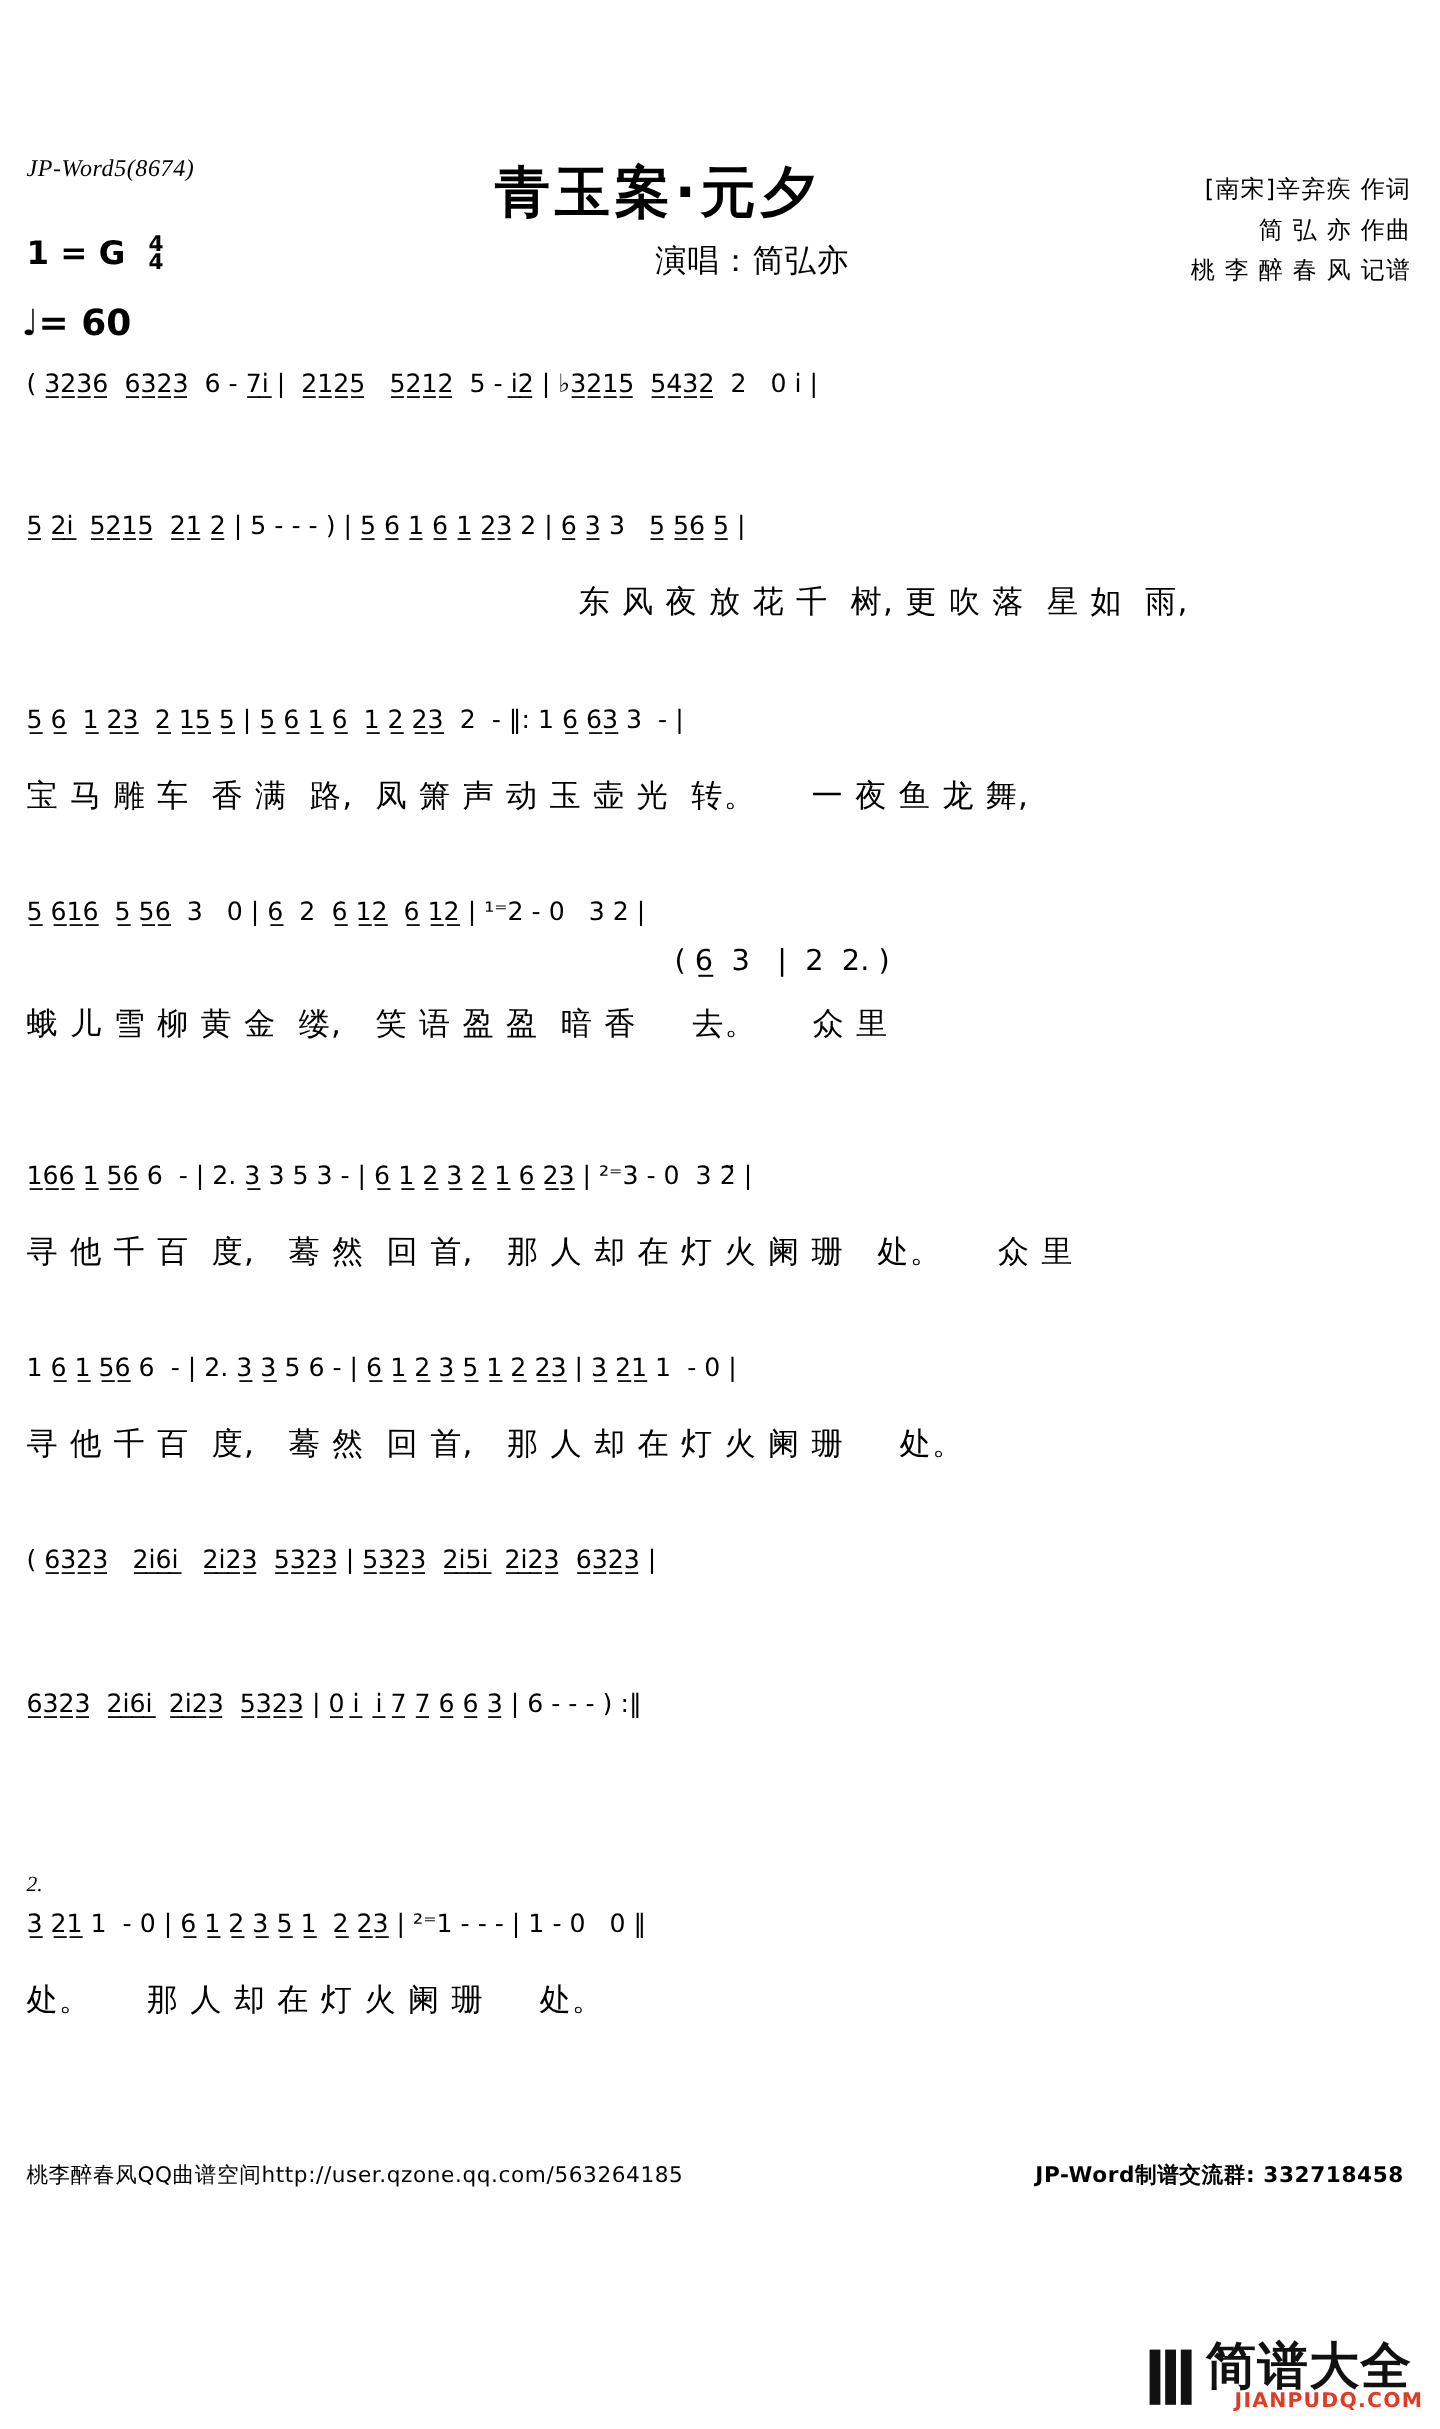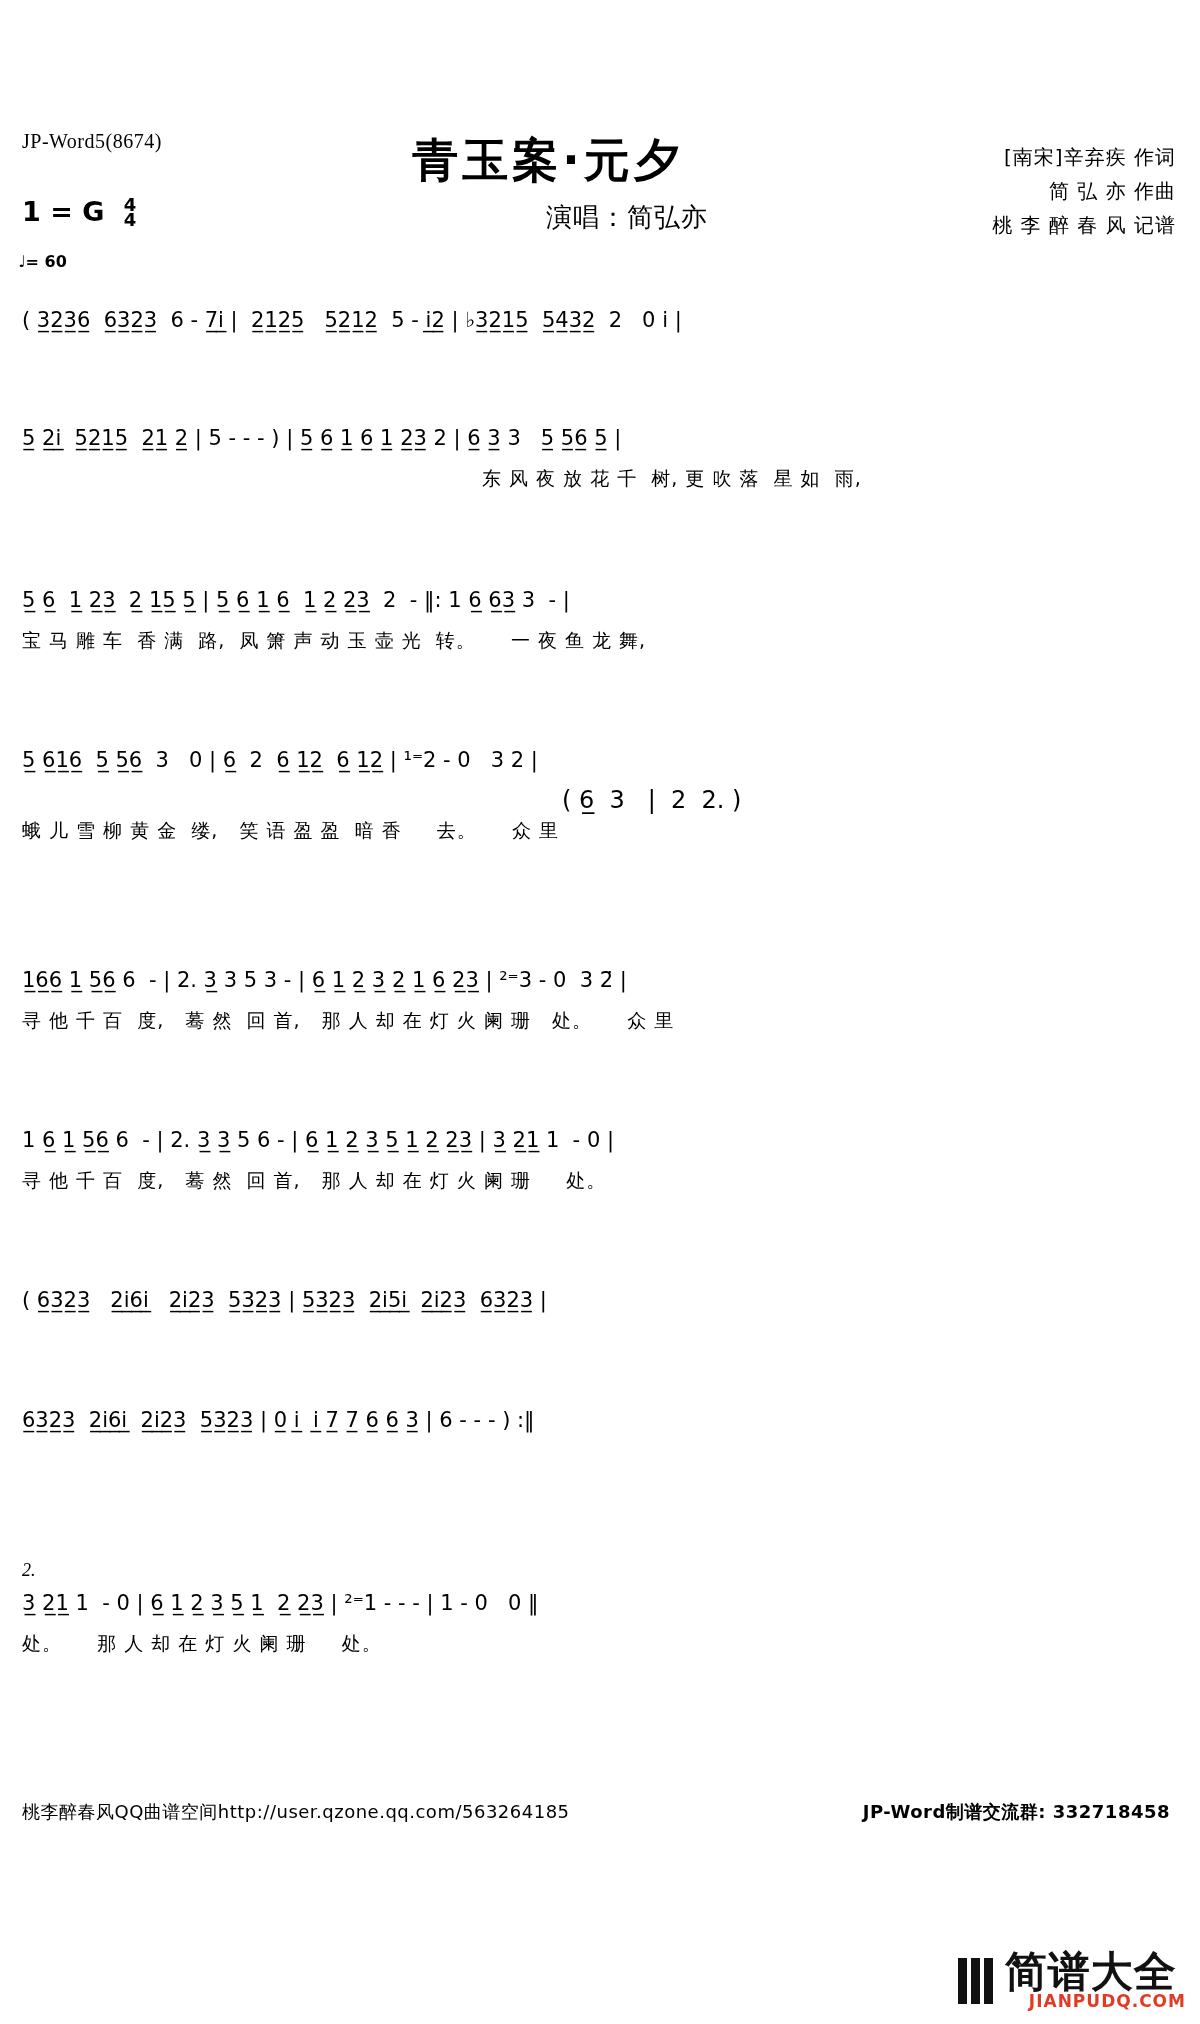--- a/index.html
+++ b/index.html
@@ -10,21 +10,21 @@
     color:#000;
     position:relative;
     overflow:hidden;
   }
   .page{position:relative;width:1200px;height:2024px;}
 
   
   .doc-id{
     position:absolute;left:22px;top:130px;
     font-family:"Liberation Serif",serif;
-    font-size:20px;letter-spacing:.5px;
+    font-style:italic;font-size:20px;letter-spacing:.5px;
   }
   .title{
     position:absolute;left:0;top:130px;width:1096px;
     text-align:center;
     font-family:"DejaVu Sans",sans-serif;
     font-weight:bold;font-size:46px;letter-spacing:4px;
   }
   .singer{
     position:absolute;left:0;top:200px;width:1200px;
     text-align:center;
@@ -46,41 +46,41 @@
   .keysig .meter{
     display:inline-block;vertical-align:middle;
     font-size:18px;line-height:15px;text-align:center;
     margin-left:10px;position:relative;top:-2px;
   }
   .keysig .meter .num{display:block;}
   .keysig .meter .den{display:block;}
   .tempo{
     position:absolute;left:18px;top:252px;
     font-family:"DejaVu Sans",sans-serif;
-    font-size:16px;font-weight:bold;
+    font-size:30px;font-weight:bold;
   }
 
   
   .stave{
     position:absolute;left:22px;width:1156px;
     font-family:"DejaVu Sans",sans-serif;
   }
   .notes{
     font-size:21px;
     letter-spacing:0px;
     white-space:pre;
     height:44px;
     line-height:40px;
   }
   .lyrics{
     font-family:"DejaVu Sans",sans-serif;
-    font-size:19px;
+    font-size:26px;
     white-space:pre;
     letter-spacing:1px;
-    margin-top:4px;
+    margin-top:22px;
   }
   .subnotes{
     font-size:24px;white-space:pre;margin-top:2px;
   }
 
   
   .footer-left{
     position:absolute;left:22px;top:1800px;
     font-family:"DejaVu Sans",sans-serif;
     font-size:18px;letter-spacing:.5px;

